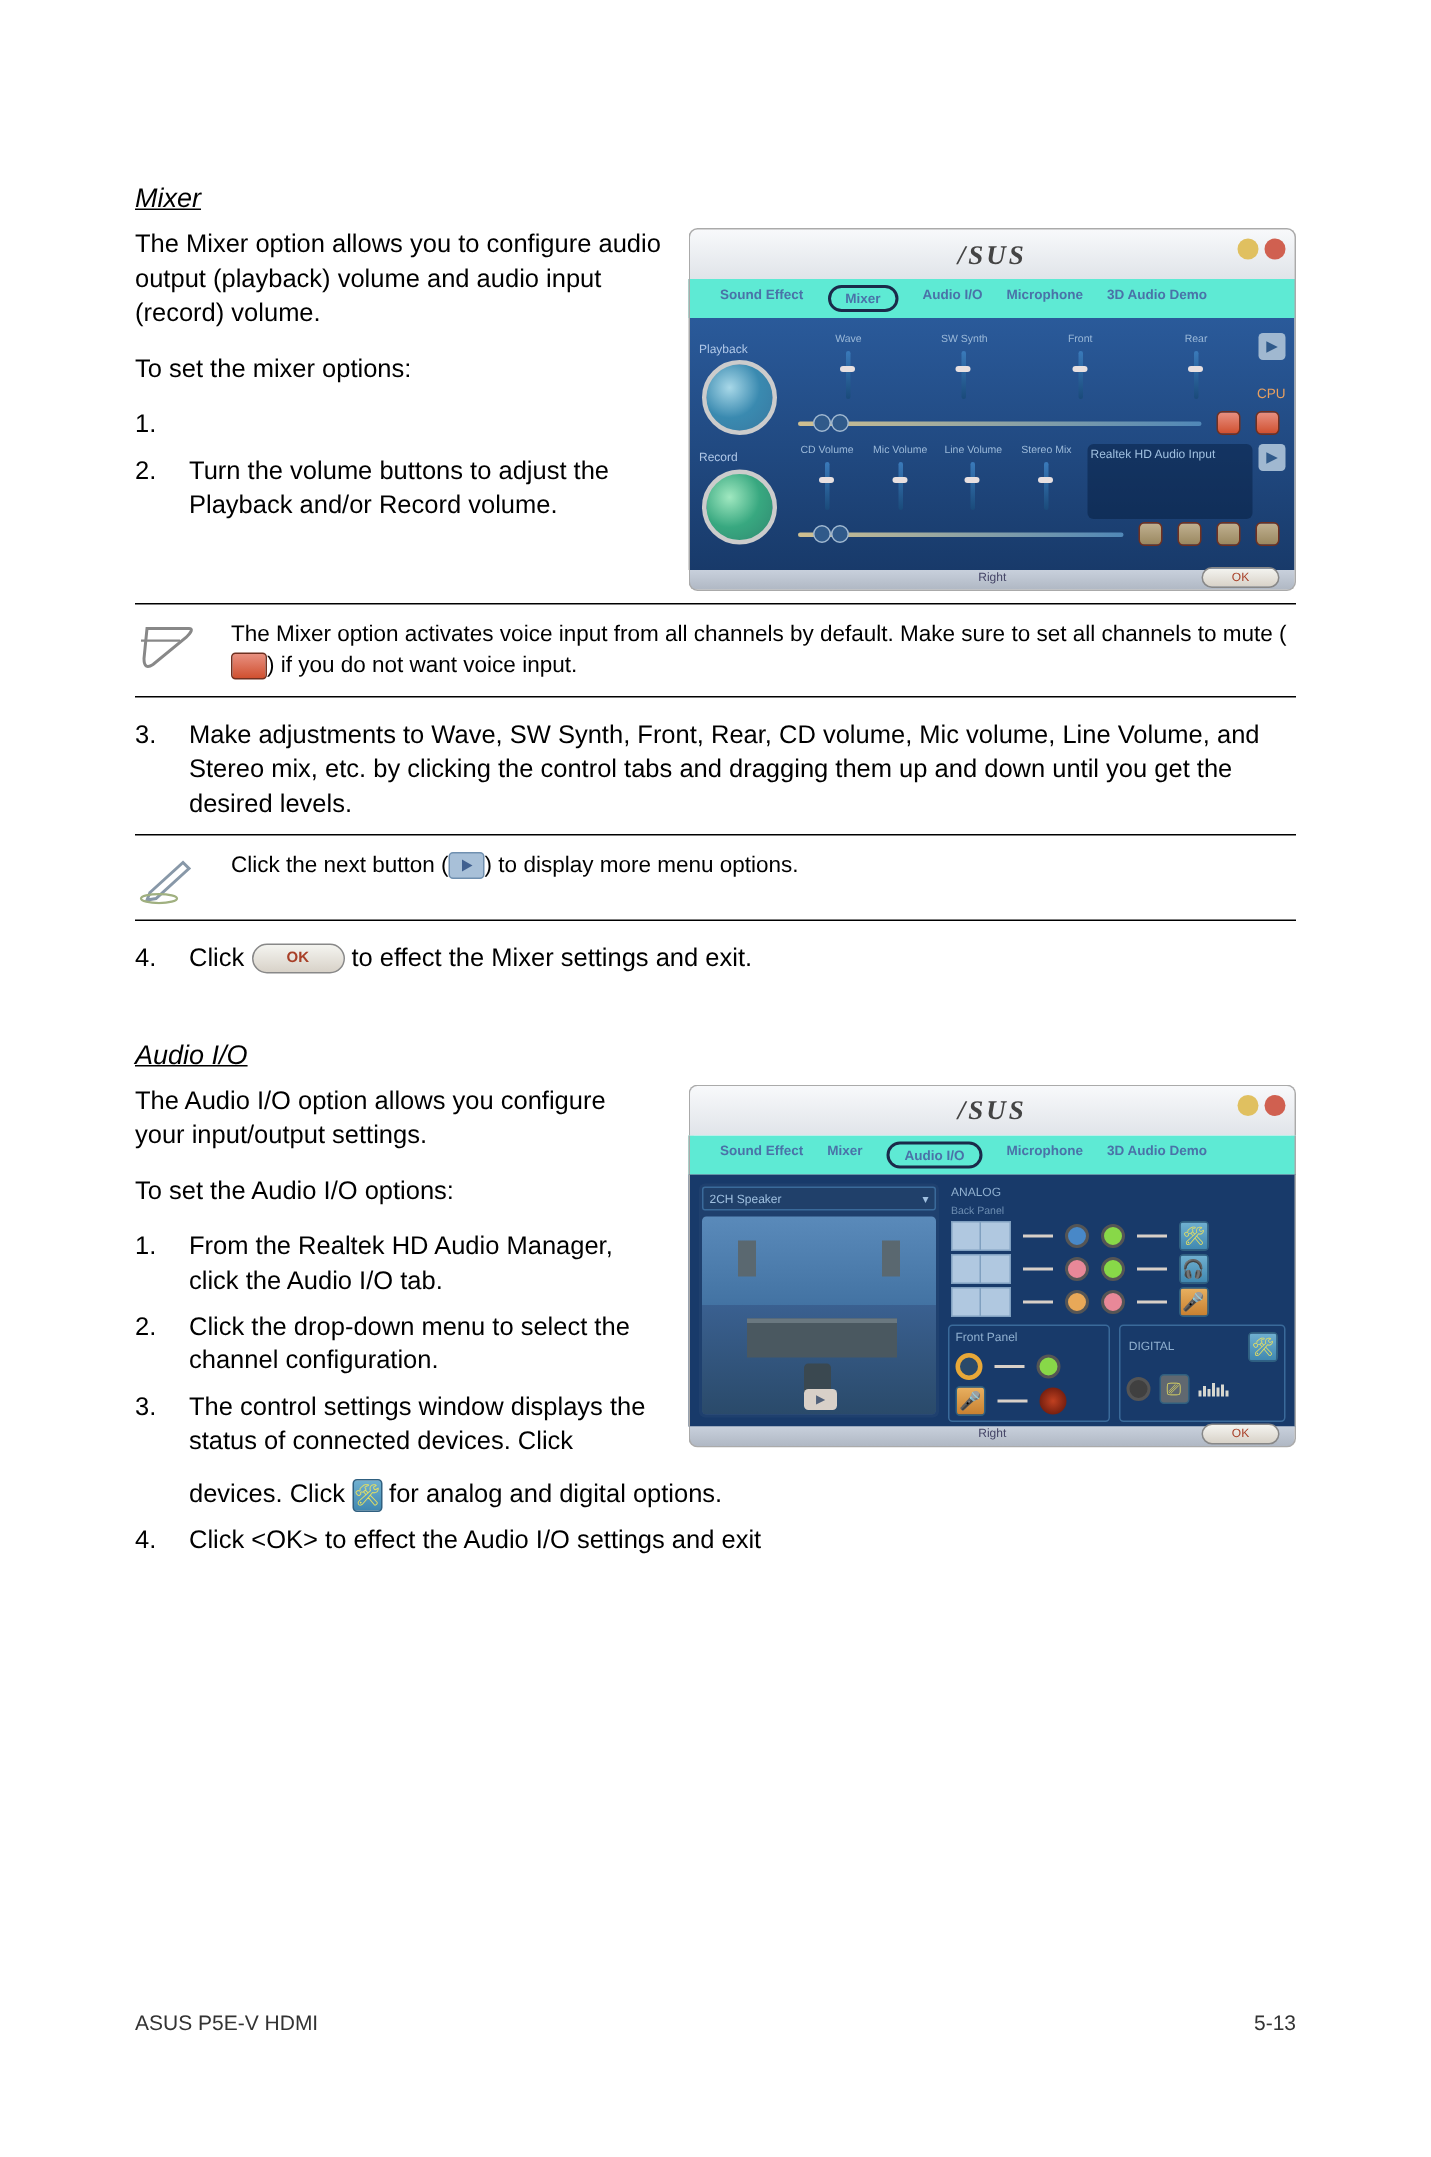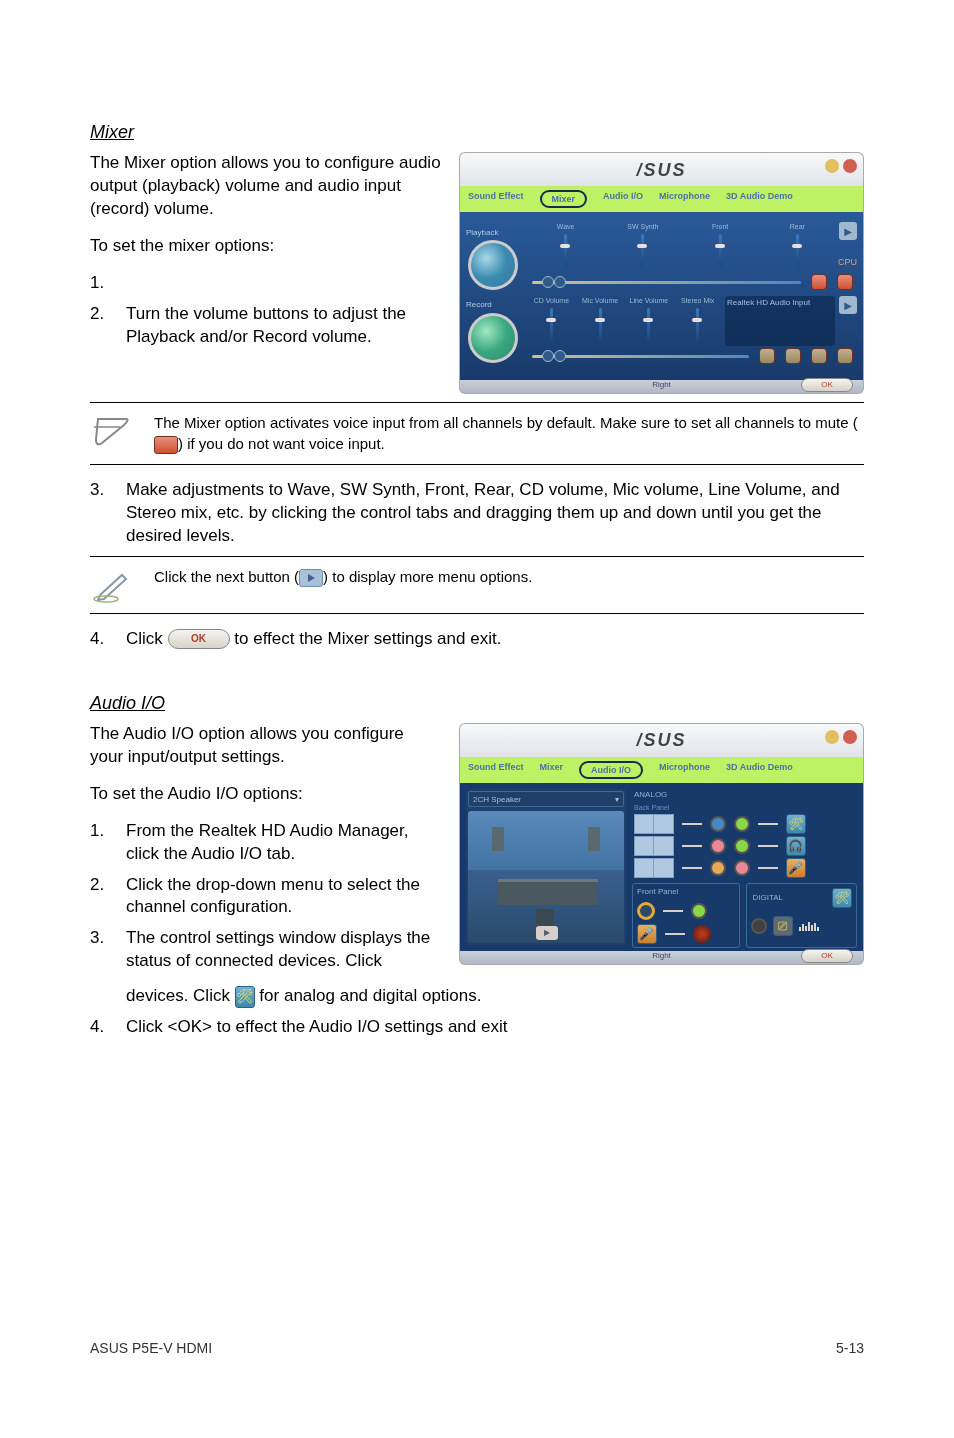--- a/index.html
+++ b/index.html
@@ -43,39 +43,40 @@
       position: relative;
       border: 1px solid #aaa;
       border-bottom: none;
     }
     .asus-logo {
       color: #444;
       font-weight: bold;
       font-size: 18px;
       font-style: italic;
       letter-spacing: 2px;
+      font-family: Liberation Serif, serif;
     }
     .window-ctrls {
       position: absolute;
       right: 6px;
       top: 6px;
       display: flex;
       gap: 4px;
     }
     .window-ctrls span {
       width: 14px;
       height: 14px;
       border-radius: 50%;
       display: inline-block;
     }
     .wc-min { background: #e0c060; }
     .wc-close { background: #d06050; }
     .app-tabs {
-      background: #bef264;
-      padding: 4px 8px;
+      background: #5eead4;
+      padding: 4px 20px;
       display: flex;
       gap: 16px;
       font-size: 9px;
       color: #4a72a8;
       border-left: 1px solid #aaa;
       border-right: 1px solid #aaa;
       font-weight: bold;
     }
     .tab-circle {
       border: 2px solid #1a2a4a;

